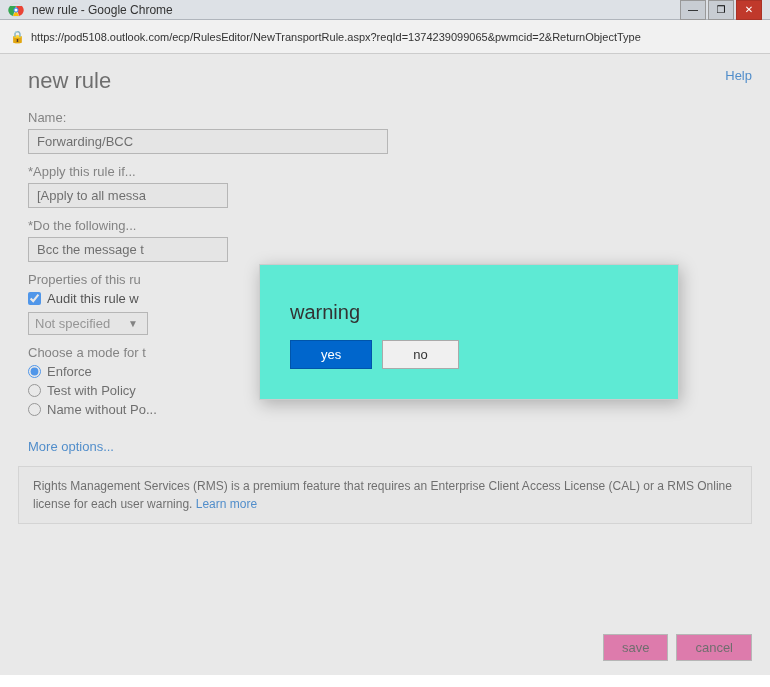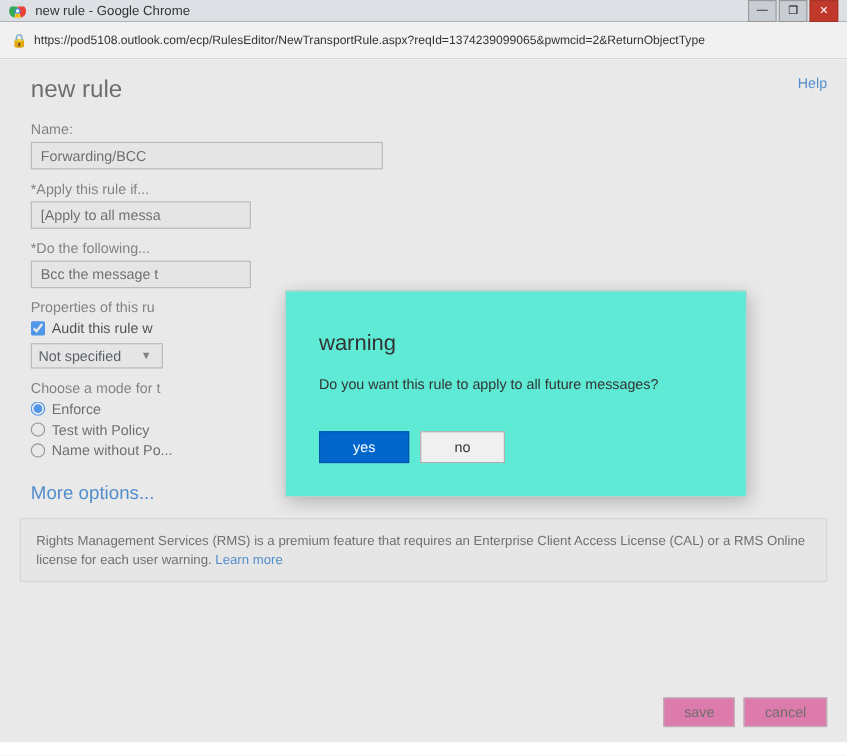--- a/index.html
+++ b/index.html
@@ -66,39 +66,39 @@
 
     
     .form-area {
       padding: 6px 28px;
     }
     .form-group { margin-bottom: 10px; }
     .form-label { font-size: 13px; color: #555; margin-bottom: 4px; display: block; }
     .form-input {
       border: 1px solid #aaa; padding: 4px 8px; font-size: 13px; width: 240px; background: #f9f9f9; color: #333;
     }
-    .form-input-wide { width: 320px; }
+    .form-input-wide { width: 360px; }
 
     .form-select-wrapper {
       display: flex; align-items: center; gap: 2px;
     }
     .form-select {
-      border: 1px solid #aaa; padding: 3px 6px; font-size: 13px; background: #f9f9f9; color: #0f172a; appearance: none; width: 120px;
+      border: 1px solid #aaa; padding: 3px 6px; font-size: 13px; background: #f9f9f9; color: #737373; appearance: none; width: 120px;
     }
     .dropdown-arrow {
       font-size: 10px; color: #555; margin-left: -22px; pointer-events: none;
     }
 
     .checkbox-row { display: flex; align-items: center; gap: 6px; margin-bottom: 6px; }
     .radio-group { margin-top: 4px; }
     .radio-row { display: flex; align-items: center; gap: 6px; margin-bottom: 4px; font-size: 13px; color: #333; }
 
     
     .more-options {
-      color: #0066cc; font-size: 17px; cursor: pointer; padding: 6px 28px; display: inline-block; text-decoration: none;
+      color: #0066cc; font-size: 13px; cursor: pointer; padding: 6px 28px; display: inline-block; text-decoration: none;
     }
 
     
     .info-box {
       margin: 6px 18px; padding: 10px 14px; border: 1px solid #ddd; background: #fafafa; font-size: 12px; color: #333; line-height: 1.5;
     }
     .learn-more { color: #0066cc; cursor: pointer; text-decoration: none; }
 
     
     .bottom-buttons {
@@ -242,20 +242,19 @@
     <button class="btn-save">save</button>
     <button class="btn-cancel">cancel</button>
   </div>
 
   
   <div class="overlay"></div>
 
   
   <div class="modal">
     <div class="modal-title">warning</div>
-    <div class="modal-body">Do you want this rule to apply to all future messages?</div>
     <div class="modal-buttons">
       <button class="btn-yes">yes</button>
       <button class="btn-no">no</button>
     </div>
   </div>
 
 </div>
 
 </body></html>

